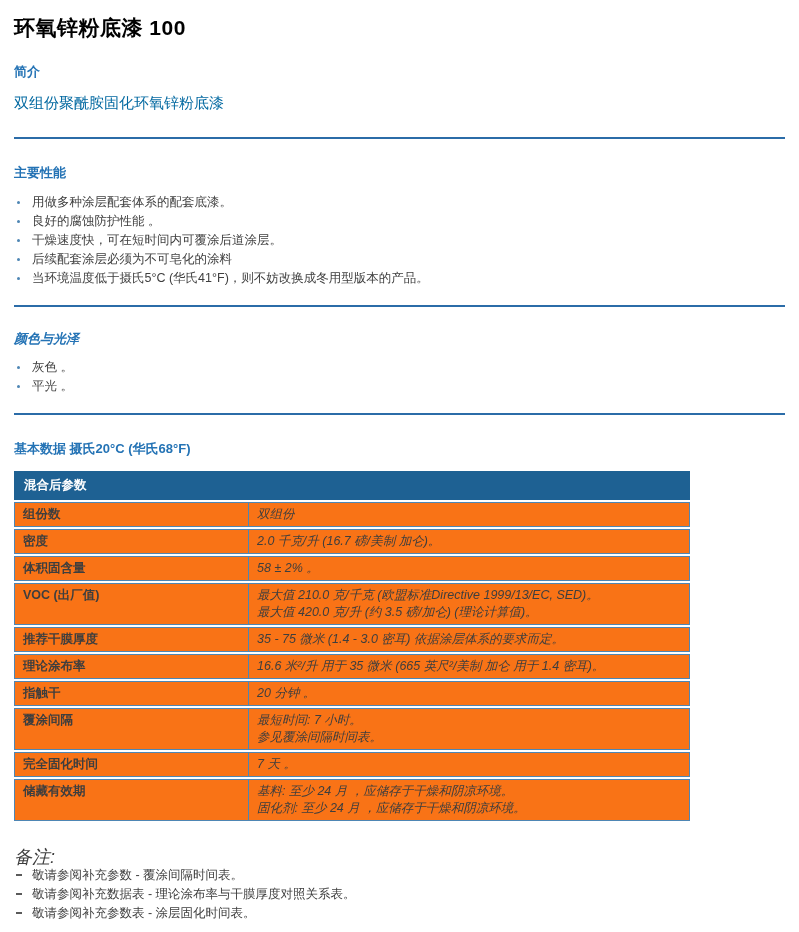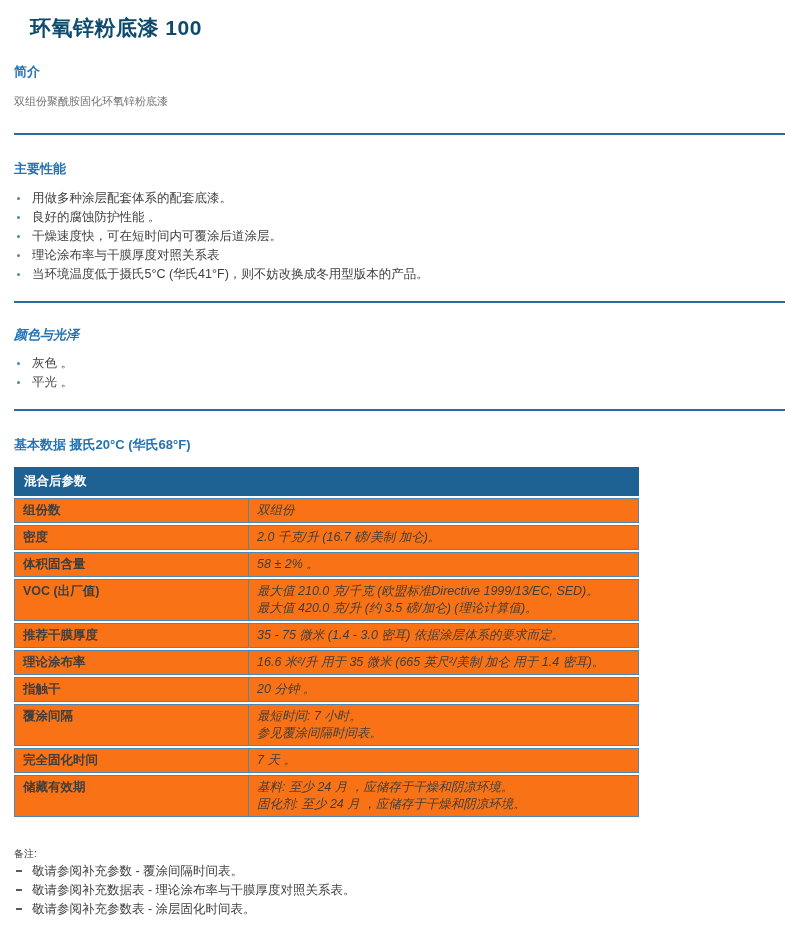--- a/index.html
+++ b/index.html
@@ -6,33 +6,32 @@
   html, body { width: 799px; height: 932px; }
   body {
     background: #ffffff;
     font-family: "Liberation Sans", "DejaVu Sans", sans-serif;
     color: #3e3e3e;
     overflow: hidden;
   }
   .page { padding: 12px 14px 0 14px; width: 799px; }
 
   .doc-title {
-    color: #0c4a6e;
+    color: #000000;
     font-size: 21px;
     font-weight: bold;
     letter-spacing: 0.5px;
     margin-top: 2px;
-    margin-left: 16px;
   }
   .sec-heading {
     color: #2473b5;
     font-size: 13px;
     font-weight: bold;
   }
-  .body-text { font-size: 11px; color: #737373; }
+  .body-text { font-size: 15px; color: #0369a1; }
 
   .rule {
     border: none;
     border-top: 2px solid #2b6ca8;
     height: 0;
     margin-right: 0;
   }
 
   .list { }
   .bullet-item, .dash-item {
@@ -50,21 +49,21 @@
     margin: 8px 12px 0 3px;
   }
   .dash {
     flex: 0 0 auto;
     width: 6px; height: 2px;
     background: #5a5a5a;
     margin: 8px 10px 0 2px;
   }
 
   
-  .ptable { width: 625px; margin-top: 13px; }
+  .ptable { width: 676px; margin-top: 13px; }
   .ptable .thead {
     background: #1e6193;
     border: 1px solid #1e6193;
     color: #ffffff;
     font-size: 12.5px;
     font-weight: bold;
     padding: 5px 9px;
     margin-bottom: 2px;
   }
   .trow {
@@ -83,21 +82,21 @@
   .tvalue {
     flex: 1 1 auto;
     border-left: 1px solid #4e86b4;
     font-size: 12.5px;
     padding: 3px 8px;
     line-height: 17px;
     font-style: italic;
   }
 
   .notes-block { margin-top: 28px; }
-  .notes-title { font-size: 10px; color: #3e3e3e; line-height: 17px; }
+  .notes-title { font-size: 18px; color: #3e3e3e; line-height: 17px; font-style: italic; }
 
   
   .mt-intro-h { margin-top: 21px; }
   .mt-intro-b { margin-top: 13px; }
   .rule-1 { margin-top: 24px; }
   .mt-props-h { margin-top: 25px; }
   .mt-props-l { margin-top: 11px; }
   .rule-2 { margin-top: 17px; }
   .mt-color-h { margin-top: 23px; font-style: italic; }
   .mt-color-l { margin-top: 10px; }
@@ -125,21 +124,21 @@
     <div class="bullet-item">
       <span class="dot"></span>
       <span>良好的腐蚀防护性能 。</span>
     </div>
     <div class="bullet-item">
       <span class="dot"></span>
       <span>干燥速度快，可在短时间内可覆涂后道涂层。</span>
     </div>
     <div class="bullet-item">
       <span class="dot"></span>
-      <span>理论涂布率与干膜厚度对照关系表</span>
+      <span>后续配套涂层必须为不可皂化的涂料</span>
     </div>
     <div class="bullet-item">
       <span class="dot"></span>
       <span>当环境温度低于摄氏5°C (华氏41°F)，则不妨改换成冬用型版本的产品。</span>
     </div>
   </div>
 
   <div class="rule rule-2"></div>
 
   <div class="sec-heading mt-color-h">颜色与光泽</div>

